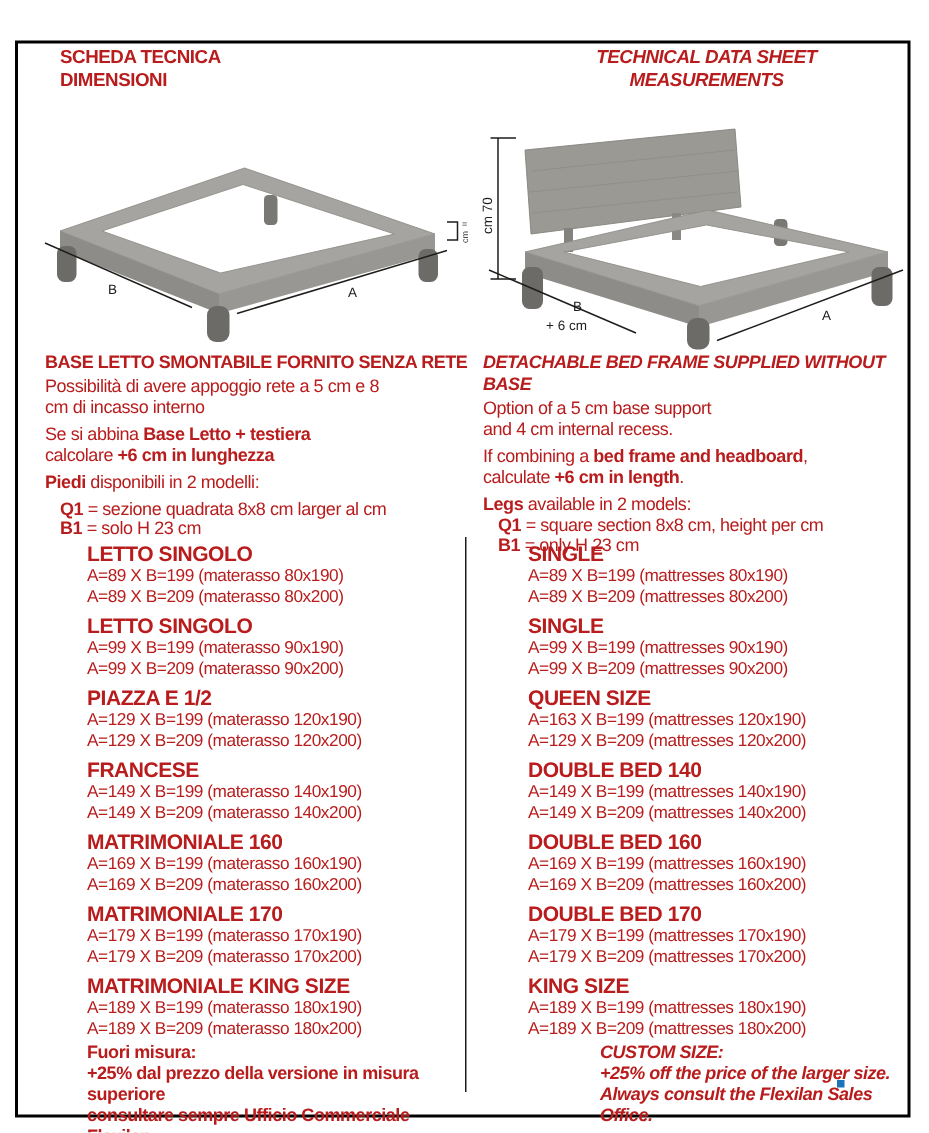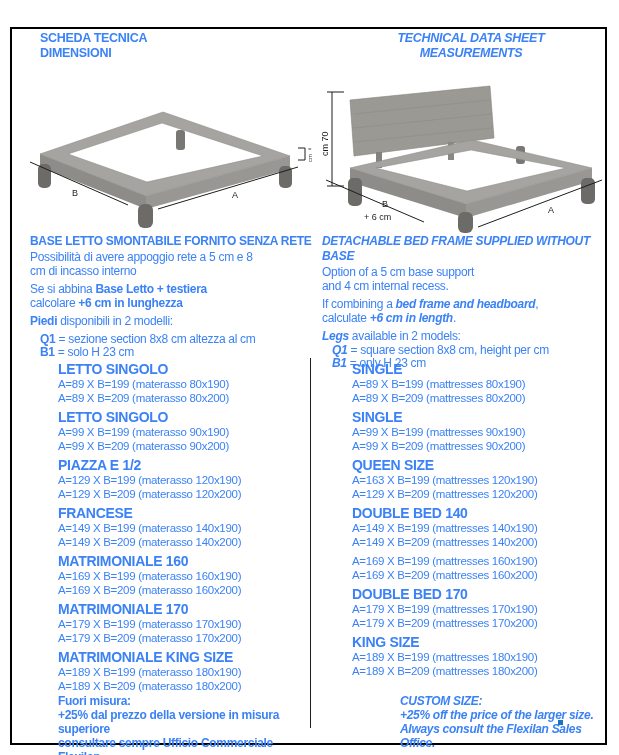--- a/index.html
+++ b/index.html
@@ -1,18 +1,18 @@
 <!DOCTYPE html>
 <html><head>
 <meta charset="utf-8">
 <style>
   html,body{margin:0;padding:0;background:#ffffff;}
   .page{
     position:relative;width:613px;height:755px;background:#ffffff;overflow:hidden;
-    font-family:"Liberation Sans",sans-serif;color:#3b82f6;letter-spacing:-0.3px;
+    font-family:"Liberation Sans",sans-serif;color:#b91c1c;letter-spacing:-0.3px;
   }
   .page-border{position:absolute;left:10px;top:27px;width:593px;height:714px;border:2px solid #000;}
   .divider{position:absolute;left:310px;top:358px;width:1px;height:370px;background:#1d1d1b;}
 
   .hdr{position:absolute;top:31px;font-size:12.5px;font-weight:bold;line-height:15px;}
   .hdr-it{left:40px;}
   .hdr-en{left:347px;width:248px;text-align:center;font-style:italic;}
 
   .diagram{position:absolute;}
   .diagram-left{left:28px;top:92px;}
@@ -22,21 +22,21 @@
   .dim-line{stroke:#1d1d1b;stroke-width:1;}
 
   .info{position:absolute;top:234px;font-size:12px;line-height:13.5px;}
   .info-it{left:30px;width:285px;}
   .info-en{left:322px;width:286px;}
   .info .title{font-weight:bold;font-size:12px;line-height:15px;margin-bottom:2px;}
   .info-en .title{font-style:italic;}
   .info p{margin:0 0 5px 0;}
   .info .indent{padding-left:10px;}
   b.it-em{font-weight:bold;}
-  .info-en b.it-em{font-style:italic;}
+  .info-en b.it-em{}
 
   .sizes{position:absolute;top:362px;width:252px;}
   .sizes-it{left:58px;}
   .sizes-en{left:352px;}
   .size-group{margin-bottom:5px;}
   .size-name{font-weight:bold;font-size:14px;line-height:15px;}
   .size-row{font-size:11.5px;line-height:14px;}
 
   .footer{position:absolute;top:694px;width:255px;font-size:12px;font-weight:bold;line-height:14px;}
   .footer-it{left:58px;}
@@ -111,21 +111,21 @@
     </g>
   </svg>
 
   <div class="info info-it">
     <div class="title">BASE LETTO SMONTABILE FORNITO SENZA RETE</div>
     <p><span>Possibilità di avere appoggio rete a 5 cm e 8</span><br>
       <span>cm di incasso interno</span></p>
     <p><span>Se si abbina </span><b class="it-em">Base Letto + testiera</b><br>
       <span>calcolare </span><b class="it-em">+6 cm in lunghezza</b></p>
     <p style="margin-bottom:4px;"><b class="it-em">Piedi</b><span> disponibili in 2 modelli:</span></p>
-    <div class="indent"><b class="it-em">Q1</b><span> = sezione section 8x8 cm altezza al cm</span></div>
+    <div class="indent"><b class="it-em">Q1</b><span> = sezione quadrata 8x8 cm larger al cm</span></div>
     <div class="indent"><b class="it-em">B1</b><span> = solo H 23 cm</span></div>
   </div>
 
   <div class="info info-en">
     <div class="title">DETACHABLE BED FRAME SUPPLIED WITHOUT BASE</div>
     <p><span>Option of a 5 cm base support</span><br>
       <span>and 4 cm internal recess.</span></p>
     <p><span>If combining a </span><b class="it-em">bed frame and headboard</b><span>,</span><br>
       <span>calculate </span><b class="it-em">+6 cm in length</b><span>.</span></p>
     <p style="margin-bottom:0;"><b class="it-em">Legs</b><span> available in 2 models:</span></p>
@@ -188,20 +188,21 @@
       <div class="size-name">QUEEN SIZE</div>
       <div class="size-row">A=163 X B=199 (mattresses 120x190)</div>
       <div class="size-row">A=129 X B=209 (mattresses 120x200)</div>
     </div>
     <div class="size-group">
       <div class="size-name">DOUBLE BED 140</div>
       <div class="size-row">A=149 X B=199 (mattresses 140x190)</div>
       <div class="size-row">A=149 X B=209 (mattresses 140x200)</div>
     </div>
     <div class="size-group">
+      <div class="size-name">DOUBLE BED 160</div>
       <div class="size-row">A=169 X B=199 (mattresses 160x190)</div>
       <div class="size-row">A=169 X B=209 (mattresses 160x200)</div>
     </div>
     <div class="size-group">
       <div class="size-name">DOUBLE BED 170</div>
       <div class="size-row">A=179 X B=199 (mattresses 170x190)</div>
       <div class="size-row">A=179 X B=209 (mattresses 170x200)</div>
     </div>
     <div class="size-group">
       <div class="size-name">KING SIZE</div>

